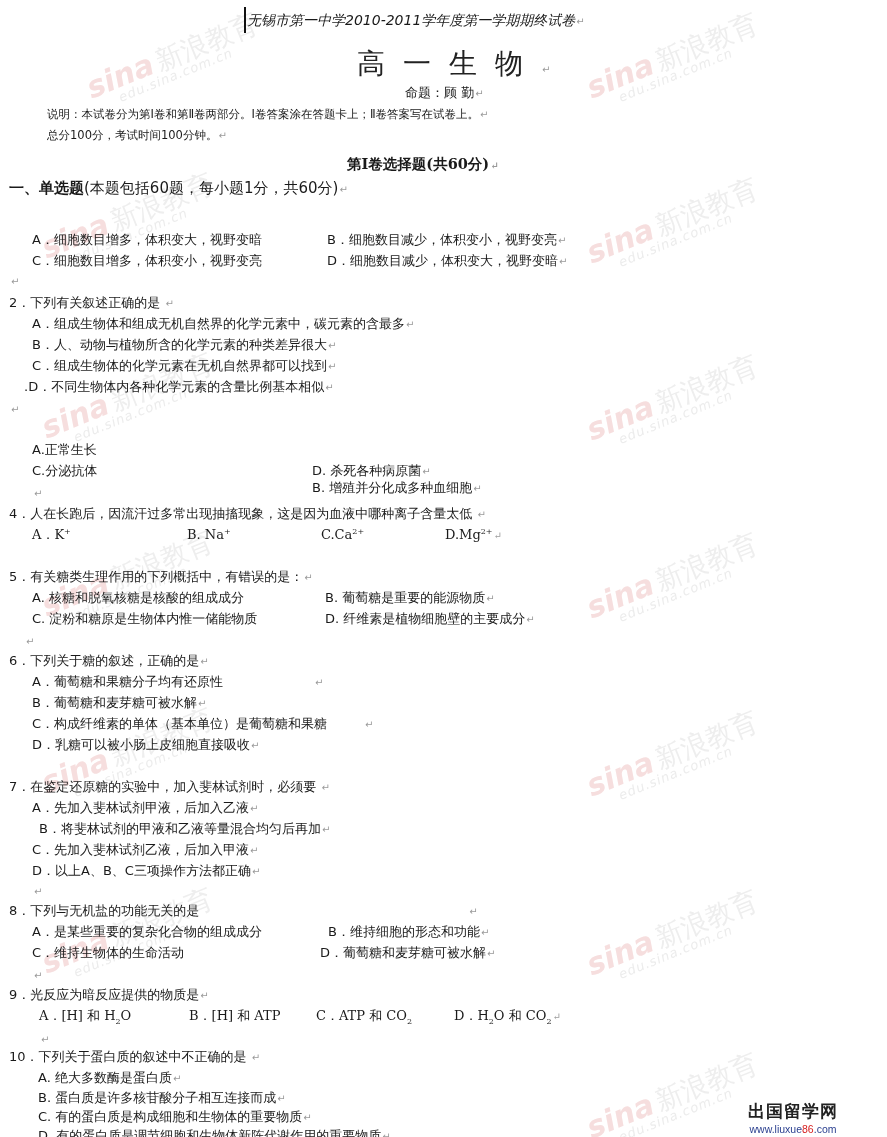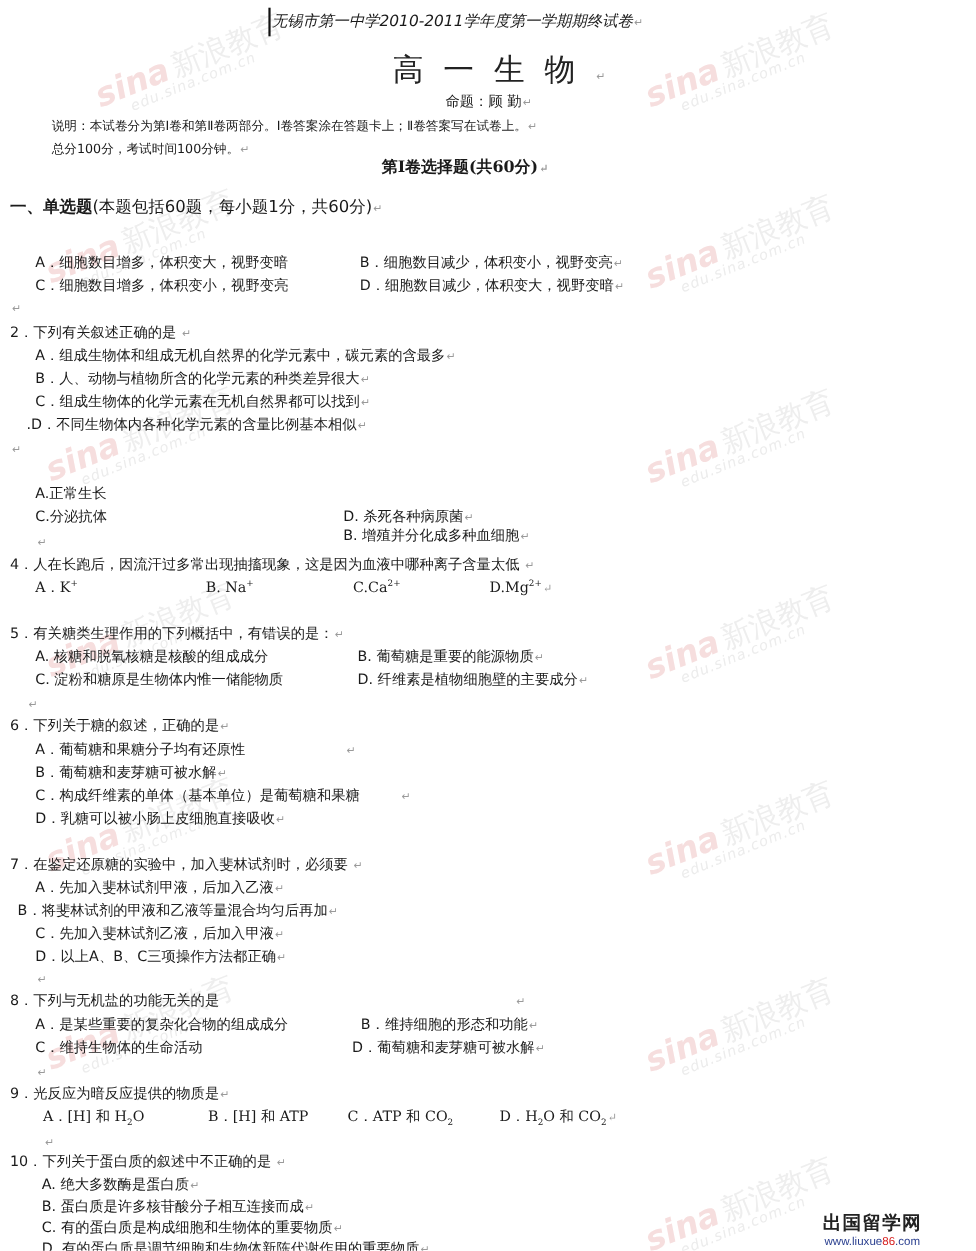--- a/index.html
+++ b/index.html
@@ -51,21 +51,21 @@
   <div class="wm" style="left:595px; top:947px;"><span class="sina">sina</span><span class="cn">新浪教育</span><span class="url">edu.sina.com.cn</span></div>
   <div class="wm" style="left:595px; top:1110px;"><span class="sina">sina</span><span class="cn">新浪教育</span><span class="url">edu.sina.com.cn</span></div>
 
   <div class="caret"></div>
   <div class="ln hdr" style="left:247px; top:12px;font-style:italic;"><span>无锡市第一中学2010-2011学年度第一学期期终试卷</span><span class="pm">↵</span></div>
   <div class="ln title" style="left:357px; top:48px;"><span>高一生物</span><span class="pm">↵</span></div>
   <div class="ln author" style="left:405px; top:85px;"><span>命题：顾 勤</span><span class="pm">↵</span></div>
   <div class="ln small" style="left:47px; top:106px;"><span>说明：本试卷分为第Ⅰ卷和第Ⅱ卷两部分。Ⅰ卷答案涂在答题卡上；Ⅱ卷答案写在试卷上。</span><span class="pm">↵</span></div>
   <div class="ln small" style="left:47px; top:127px;"><span>总分100分，考试时间100分钟。</span><span class="pm">↵</span></div>
 
-  <div class="ln sect" style="left:347px; top:144px;"><span>第Ⅰ卷选择题(共60分)</span><span class="pm">↵</span></div>
+  <div class="ln sect" style="left:347px; top:156px;"><span>第Ⅰ卷选择题(共60分)</span><span class="pm">↵</span></div>
   <div class="ln part" style="left:9px; top:180px;"><b>一、单选题</b><span>(本题包括60题，每小题1分，共60分)</span><span class="pm">↵</span></div>
 
   <div class="ln" style="left:32px; top:232px;">A．细胞数目增多，体积变大，视野变暗</div>
   <div class="ln" style="left:327px; top:232px;"><span>B．细胞数目减少，体积变小，视野变亮</span><span class="pm">↵</span></div>
   <div class="ln" style="left:32px; top:253px;">C．细胞数目增多，体积变小，视野变亮</div>
   <div class="ln" style="left:327px; top:253px;"><span>D．细胞数目减少，体积变大，视野变暗</span><span class="pm">↵</span></div>
   <div class="ln pm" style="left:10px; top:274px;">↵</div>
 
   <div class="ln" style="left:9px; top:295px;"><span>2．下列有关叙述正确的是</span> <span class="pm">↵</span></div>
   <div class="ln" style="left:32px; top:316px;"><span>A．组成生物体和组成无机自然界的化学元素中，碳元素的含最多</span><span class="pm">↵</span></div>
@@ -94,21 +94,21 @@
   <div class="ln pm" style="left:25px; top:634px;">↵</div>
 
   <div class="ln" style="left:9px; top:653px;"><span>6．下列关于糖的叙述，正确的是</span><span class="pm">↵</span></div>
   <div class="ln" style="left:32px; top:674px;"><span>A．葡萄糖和果糖分子均有还原性</span><span class="pm" style="margin-left:92px;">↵</span></div>
   <div class="ln" style="left:32px; top:695px;"><span>B．葡萄糖和麦芽糖可被水解</span><span class="pm">↵</span></div>
   <div class="ln" style="left:32px; top:716px;"><span>C．构成纤维素的单体（基本单位）是葡萄糖和果糖</span><span class="pm" style="margin-left:38px;">↵</span></div>
   <div class="ln" style="left:32px; top:737px;"><span>D．乳糖可以被小肠上皮细胞直接吸收</span><span class="pm">↵</span></div>
 
   <div class="ln" style="left:9px; top:779px;"><span>7．在鉴定还原糖的实验中，加入斐林试剂时，必须要</span> <span class="pm">↵</span></div>
   <div class="ln" style="left:32px; top:800px;"><span>A．先加入斐林试剂甲液，后加入乙液</span><span class="pm">↵</span></div>
-  <div class="ln" style="left:16px; top:821px;"><span>B．将斐林试剂的甲液和乙液等量混合均匀后再加</span><span class="pm">↵</span></div>
+  <div class="ln" style="left:39px; top:821px;"><span>B．将斐林试剂的甲液和乙液等量混合均匀后再加</span><span class="pm">↵</span></div>
   <div class="ln" style="left:32px; top:842px;"><span>C．先加入斐林试剂乙液，后加入甲液</span><span class="pm">↵</span></div>
   <div class="ln" style="left:32px; top:863px;"><span>D．以上A、B、C三项操作方法都正确</span><span class="pm">↵</span></div>
   <div class="ln pm" style="left:33px; top:884px;">↵</div>
 
   <div class="ln" style="left:9px; top:903px;"><span>8．下列与无机盐的功能无关的是</span><span class="pm" style="margin-left:270px;">↵</span></div>
   <div class="ln" style="left:32px; top:924px;">A．是某些重要的复杂化合物的组成成分</div>
   <div class="ln" style="left:328px; top:924px;"><span>B．维持细胞的形态和功能</span><span class="pm">↵</span></div>
   <div class="ln" style="left:32px; top:945px;">C．维持生物体的生命活动</div>
   <div class="ln" style="left:320px; top:945px;"><span>D．葡萄糖和麦芽糖可被水解</span><span class="pm">↵</span></div>
   <div class="ln pm" style="left:33px; top:968px;">↵</div>

